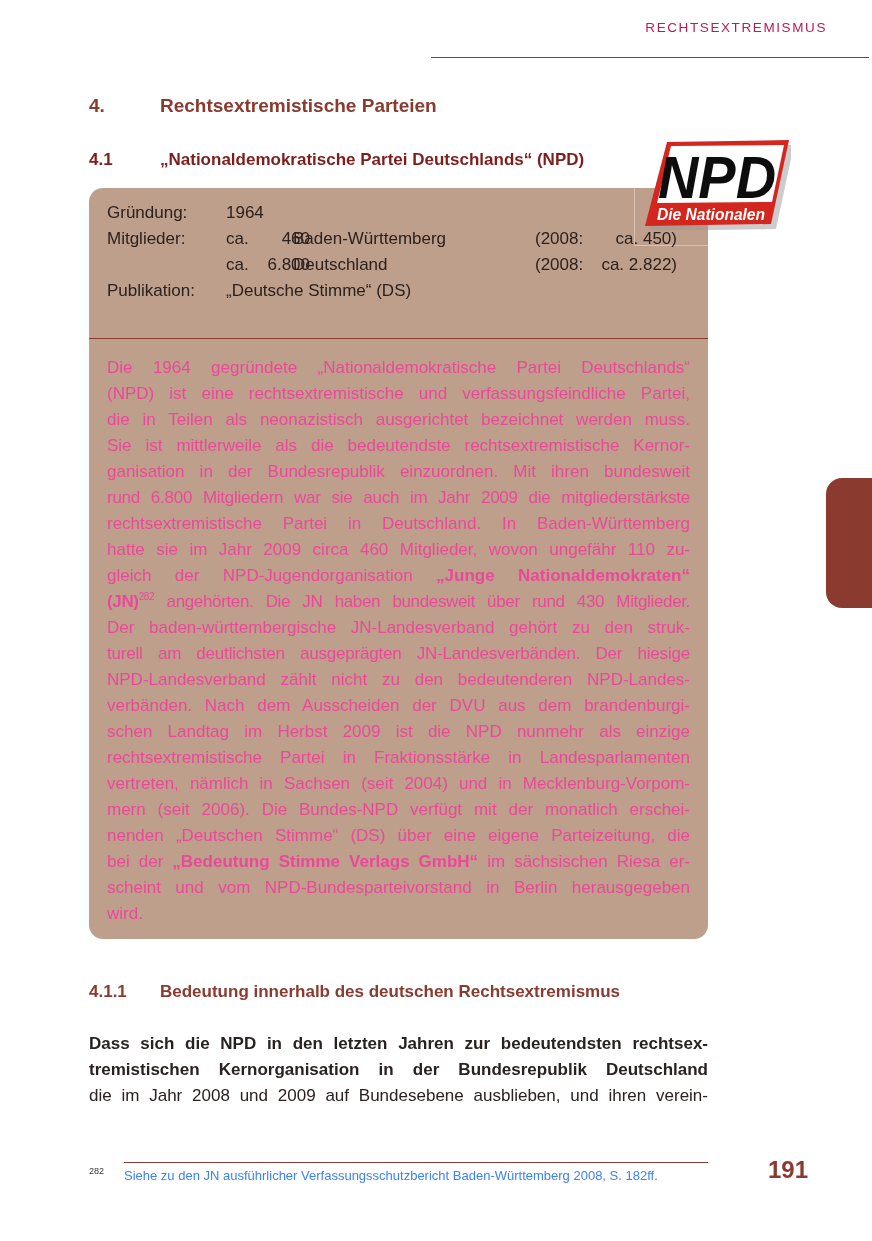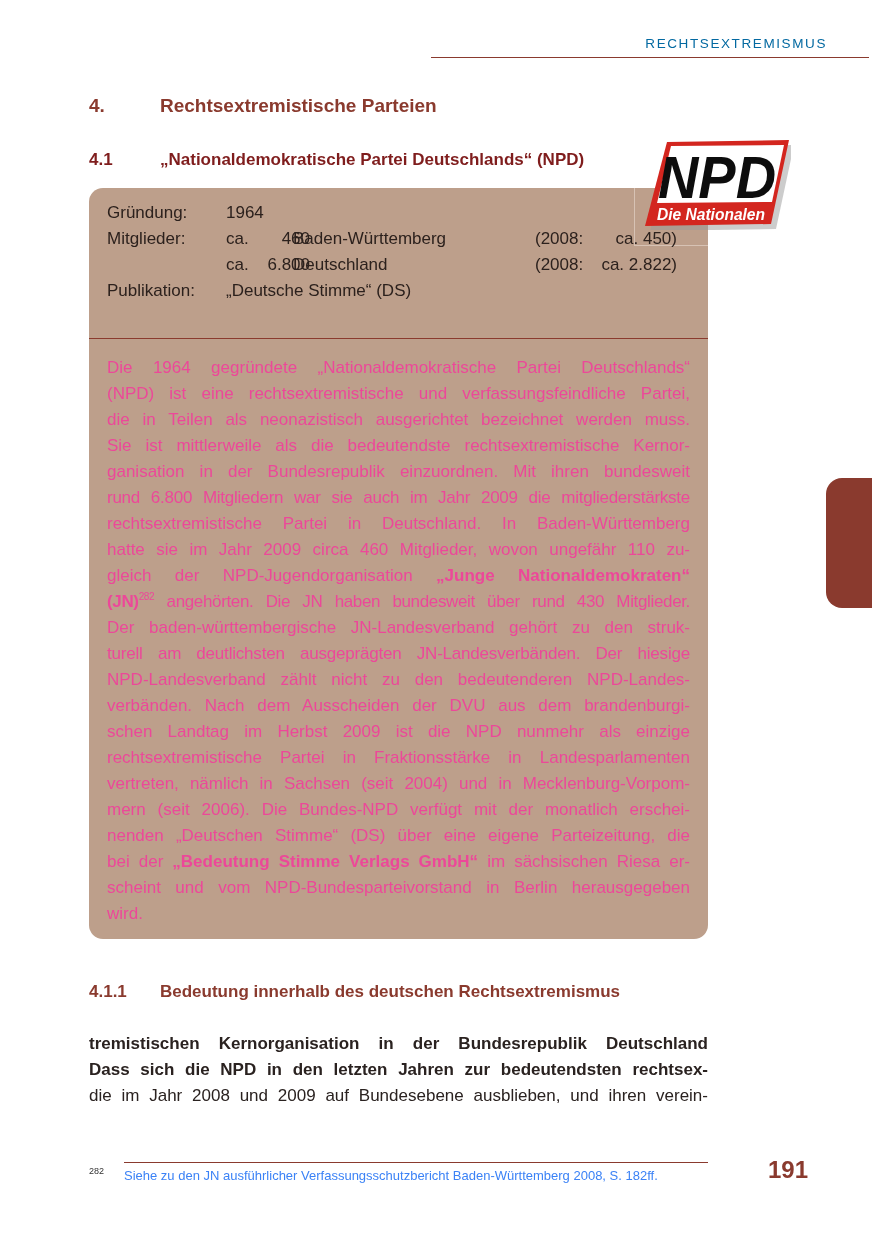--- a/index.html
+++ b/index.html
@@ -1,19 +1,19 @@
 <!DOCTYPE html>
 <html><head>
 <meta charset="utf-8">
 <style>
   html, body { margin:0; padding:0; background:#ffffff; }
   body { width:872px; height:1241px; position:relative; overflow:hidden;
          font-family:"Liberation Sans", sans-serif; color:#2a2220; }
-  .running-head { position:absolute; left:431px; top:36px; width:438px; text-align:right;
-                  font-size:13.5px; letter-spacing:1.6px; color:#0369a1; padding-right:42px; box-sizing:border-box; }
+  .running-head { position:absolute; left:431px; top:20px; width:438px; text-align:right;
+                  font-size:13.5px; letter-spacing:1.6px; color:#be185d; padding-right:42px; box-sizing:border-box; }
   .head-rule { position:absolute; left:431px; top:57px; width:438px; height:1px; background:#8a3a2e; }
   .h1 { position:absolute; left:89px; top:95px; font-size:19px; font-weight:bold; color:#8a3a2e; }
   .h1 .num { display:inline-block; width:71px; }
   .h2 { position:absolute; left:89px; top:150px; font-size:17px; font-weight:bold; color:#7f1d1d; }
   .h2 .num { display:inline-block; width:71px; }
   .box { position:absolute; left:89px; top:188px; width:619px; height:751px; background:#bd9f8b;
          border-radius:14px; }
   .logo-bg { position:absolute; left:634px; top:188px; width:74px; height:58px;
              border-left:1px solid #d7c2b4; border-bottom:1px solid #d7c2b4; box-sizing:border-box; }
   .facts { position:absolute; left:107px; top:200px; font-size:17px; line-height:26px; color:#2c211d; }
@@ -119,22 +119,22 @@
   <span class="ln"><span>bei der </span><b>„Bedeutung Stimme Verlags GmbH“</b><span> im sächsischen Riesa er-</span></span>
   <span class="ln">scheint und vom NPD-Bundesparteivorstand in Berlin herausgegeben</span>
   <span class="ln last">wird.</span>
 </div>
 
 <div class="h3">
   <span class="num">4.1.1</span><span>Bedeutung innerhalb des deutschen Rechtsextremismus</span>
 </div>
 
 <div class="body-text">
+  <span class="ln" style="font-weight:bold">Dass sich die NPD in den letzten Jahren zur bedeutendsten rechtsex-</span>
   <span class="ln" style="font-weight:bold">tremistischen Kernorganisation in der Bundesrepublik Deutschland</span>
-  <span class="ln" style="font-weight:bold">Dass sich die NPD in den letzten Jahren zur bedeutendsten rechtsex-</span>
   <span class="ln">die im Jahr 2008 und 2009 auf Bundesebene ausblieben, und ihren verein-</span>
 </div>
 
 <div class="fn-rule"></div>
 <div class="fn-mark">282</div>
 <div class="fn-text">Siehe zu den JN ausführlicher Verfassungsschutzbericht Baden-Württemberg 2008, S. 182ff.</div>
 
 <div class="page-num">191</div>
 <div class="side-tab"></div>
 

